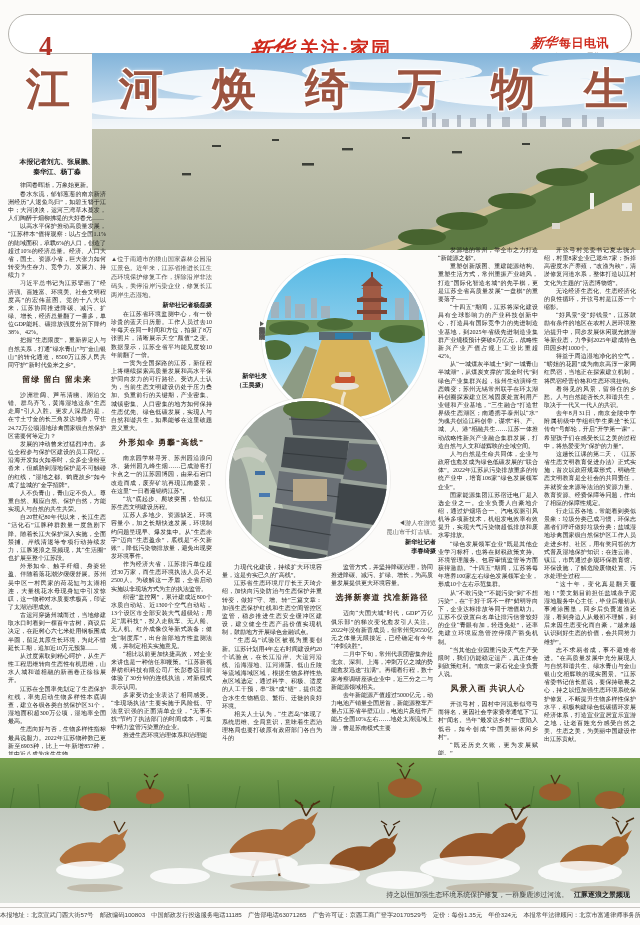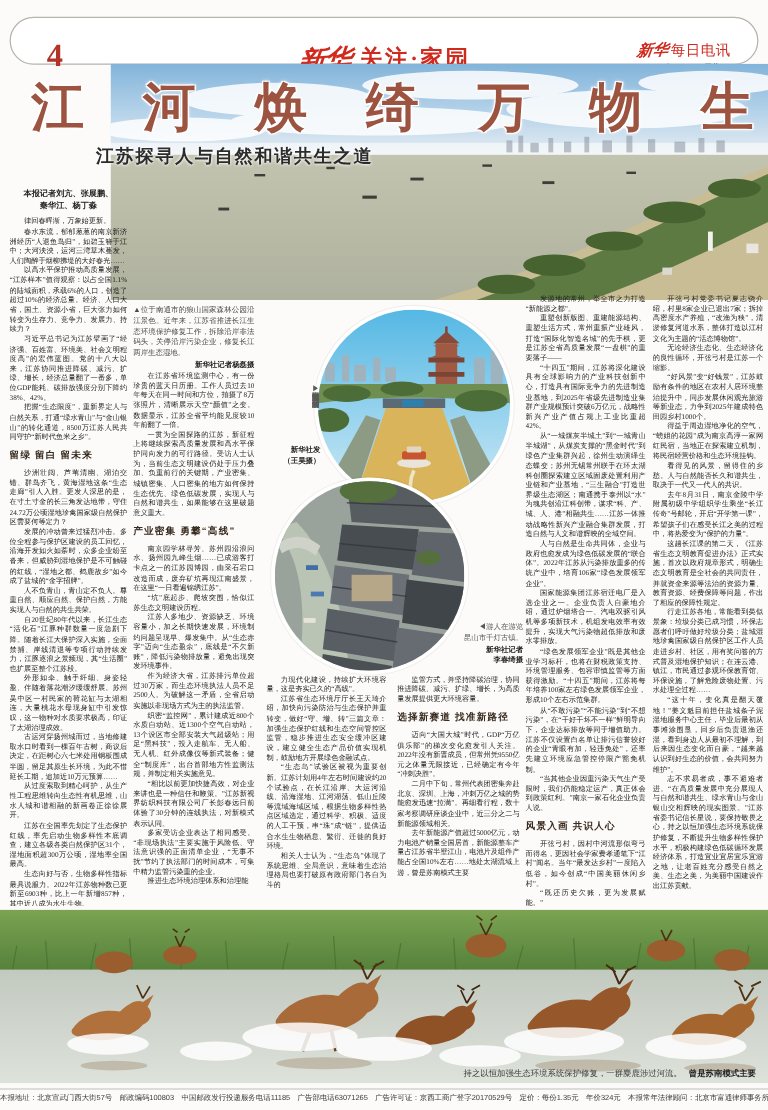--- a/index.html
+++ b/index.html
@@ -10,34 +10,34 @@
         border-radius:22px;background:#fff;}
   #page-number{position:absolute;left:30px;top:16px;font-size:27px;font-weight:bold;color:#b23429;
         font-family:"Liberation Serif",serif;}
   #brand-center{position:absolute;left:0;right:0;top:20px;text-align:center;color:#cf2a1d;white-space:nowrap;}
   .brand-script{display:inline-block;font-style:italic;font-weight:900;font-size:23px;
         transform:skewX(-10deg) rotate(-4deg);letter-spacing:-1px;margin-right:8px;color:#cf2a1d;}
   .section-name{font-size:19px;font-weight:bold;letter-spacing:2px;vertical-align:3px;text-align:right;}
   #masthead-box{position:absolute;right:22px;top:18px;text-align:right;line-height:1.1;}
   .masthead-script{display:inline-block;font-style:italic;font-weight:900;font-size:13px;color:#cf2a1d;
         transform:skewX(-10deg) rotate(-3deg);margin-right:2px;}
-  .masthead-rest{font-size:12px;font-weight:400;color:#cf2a1d;letter-spacing:0.5px;}
+  .masthead-rest{font-size:12px;font-weight:700;color:#cf2a1d;letter-spacing:0.5px;}
   #edition-date{font-size:7.5px;color:#3a3a3a;margin-top:2px;font-weight:bold;}
   
   #hero-photo{position:absolute;left:92px;top:53px;width:548px;height:197px;overflow:hidden;}
   #main-headline{position:absolute;left:26px;top:60px;z-index:5;font-size:44px;font-weight:900;
         letter-spacing:19px;color:#9c5440;white-space:nowrap;
         text-shadow:0 0 2px #fff,0 0 4px #fff,1px 1px 0 #fff,-1px -1px 0 #fff,1px -1px 0 #fff,-1px 1px 0 #fff;}
   #sub-headline{position:absolute;left:80px;top:121px;z-index:5;font-size:15px;font-weight:bold;color:#2c2c2c;
         letter-spacing:1.5px;font-family:"Liberation Sans",sans-serif;
         text-shadow:0 0 2px #fff,0 0 3px #fff;}
   
   .col{position:absolute;font-size:6px;line-height:1.36;text-align:justify;overflow:hidden;}
   .col .p{margin:0;text-indent:2em;}
-  .col .subhead{margin:6px 0 5px 0;text-align:left;font-weight:900;font-size:8px;color:#38291d;
+  .col .subhead{margin:6px 0 5px 0;text-align:center;font-weight:900;font-size:8px;color:#38291d;
         letter-spacing:1px;text-indent:0;font-family:"Liberation Sans",sans-serif;}
   .col .byline{margin:0 0 1px 0;text-align:center;font-weight:bold;font-size:6.8px;color:#222;text-indent:0;}
   .col .byline + .p, .caption-block + .p{margin-top:5px;}
   #col1{left:8px;top:157px;width:98px;height:598px;}
   #col2{left:111px;top:255px;width:101px;height:500px;}
   #col3{left:222px;top:563px;width:100px;height:192px;}
   #col4{left:331px;top:563px;width:102px;height:192px;}
   #col5{left:438px;top:246px;width:100px;height:509px;}
   #col6{left:544px;top:246px;width:92px;height:509px;}
   
@@ -141,21 +141,20 @@
         <ellipse cx="520" cy="104" rx="22" ry="8"></ellipse>
       </g>
       <g>
         <rect x="498" y="140" width="4" height="16" fill="#f2f2ee"></rect>
         <rect x="530" y="150" width="10" height="8" fill="#e8e6df"></rect>
         <rect x="460" y="170" width="8" height="6" fill="#dcd9d0"></rect>
       </g>
     </svg>
   </div>
   <div id="main-headline">江 河 焕 绮 万 物 生</div>
-  <div id="sub-headline">江苏探寻人与自然和谐共生之道</div>
 
   <div id="col1" class="col">
       <p class="byline">本报记者刘亢、张展鹏、</p>
       <p class="byline">秦华江、杨丁淼</p>
       <p class="p">律回春晖渐，万象始更新。</p>
       <p class="p">春水东流，郁郁葱葱的南京新济洲经历“人退鱼鸟归”，如碧玉簪于江中；大河泱泱，运河三湾草木蔓发，人们陶醉于烟柳拂堤的大好春光……</p>
       <p class="p">以高水平保护推动高质量发展，“江苏样本”值得观察：以占全国1.1%的陆域面积，承载6%的人口，创造了超过10%的经济总量。经济、人口大省，国土、资源小省，巨大张力如何转变为生存力、竞争力、发展力、持续力？</p>
       <p class="p">习近平总书记为江苏擘画了“经济强、百姓富、环境美、社会文明程度高”的宏伟蓝图。党的十八大以来，江苏协同推进降碳、减污、扩绿、增长，经济总量翻了一番多，单位GDP能耗、碳排放强度分别下降约38%、42%。</p>
       <p class="p">把握“生态限度”，重新界定人与自然关系，打通“绿水青山”与“金山银山”的转化通道，8500万江苏人民共同守护“新时代鱼米之乡”。</p>
       <p class="subhead">留绿 留白 留未来</p>
@@ -171,21 +170,21 @@
     </div>
 
   <div id="col2" class="col">
     <div class="caption-block">
       <span>▲位于南通市的狼山国家森林公园沿江景色。近年来，江苏省推进长江生态环境保护修复工作，拆除沿岸非法码头，关停沿岸污染企业，修复长江两岸生态湿地。</span>
       <span class="caption-credit">新华社记者杨磊摄</span>
     </div>
     <div>
         <p class="p">在江苏省环境监测中心，有一份珍贵的蓝天日历册。工作人员过去10年每天在同一时间和方位，拍摄了8万张照片，清晰展示天空“颜值”之变。数据显示，江苏全省平均能见度较10年前翻了一倍。</p>
         <p class="p">一贯为全国探路的江苏，新征程上将继续探索高质量发展和高水平保护同向发力的可行路径。受访人士认为，当前生态文明建设仍处于压力叠加、负重前行的关键期，产业密集、城镇密集、人口密集的地方如何保持生态优先、绿色低碳发展，实现人与自然和谐共生，如果能够在这里破题意义重大。</p>
-        <p class="subhead">产业密集 勇攀“高线”</p>
+        <p class="subhead">外形如伞 勇攀“高线”</p>
         <p class="p">南京园学林寻芳、苏州园沿浪问水、扬州园九峰生烟……已成游客打卡点之一的江苏园博园，由采石宕口改造而成，废弃矿坑再现江南盛景，在这里“一日看遍锦绣江苏”。</p>
         <p class="p">“坑”底起步、爬坡突围，恰似江苏生态文明建设历程。</p>
         <p class="p">江苏人多地少、资源缺乏、环境容量小，加之长期快速发展，环境制约问题呈现早、爆发集中。从“生态赤字”迈向“生态盈余”，底线是“不欠新账”，降低污染物排放量，避免出现突发环境事件。</p>
         <p class="p">作为经济大省，江苏排污单位超过30万家，而生态环境执法人员不足2500人。为破解这一矛盾，全省启动实施以非现场方式为主的执法监管。</p>
         <p class="p">织密“监控网”，累计建成近800个水质自动站、近1300个空气自动站，13个设区市全部安装大气超级站；用足“黑科技”，投入走航车、无人船、无人机、红外成像仪等新式装备；健全“制度库”，出台首部地方性监测法规，并制定相关实施意见。</p>
         <p class="p">“相比以前更加快捷高效，对企业来讲也是一种信任和鞭策。”江苏新视界纺织科技有限公司厂长彭春远日前体验了30分钟的连线执法，对新模式表示认同。</p>
         <p class="p">多家受访企业表达了相同感受。“非现场执法”主要实施于风险低、守法意识强的正面清单企业，“无事不扰”节约了执法部门的时间成本，可集中精力监管污染重的企业。</p>
         <p class="p">推进生态环境治理体系和治理能</p>
       </div>
   </div>
@@ -408,19 +407,19 @@
       <g fill="#8a6a48" opacity="0.3">
         <ellipse cx="270" cy="128" rx="40" ry="5"></ellipse>
           <ellipse cx="490" cy="130" rx="44" ry="5"></ellipse>
         <ellipse cx="95" cy="130" rx="28" ry="4"></ellipse>
           <ellipse cx="600" cy="132" rx="30" ry="4"></ellipse>
       </g>
     </svg>
   </div>
   <div id="deer-caption">
     <span>持之以恒加强生态环境系统保护修复，一群麋鹿涉过河流。</span>
-    <span class="cr">曾是苏南模式主要</span>
+    <span class="cr">江豚逐浪之景频现</span>
   </div>
 
   <div id="footer-rule"></div>
   <div id="footer-line">本报地址：北京宣武门西大街57号　邮政编码100803　中国邮政发行投递服务电话11185　广告部电话63071265　广告许可证：京西工商广登字20170529号　定价：每份1.35元　年价324元　本报常年法律顾问：北京市富通律师事务所　电话：010-88406617，13901102545</div>
 
 </div>
 
 </body></html>

